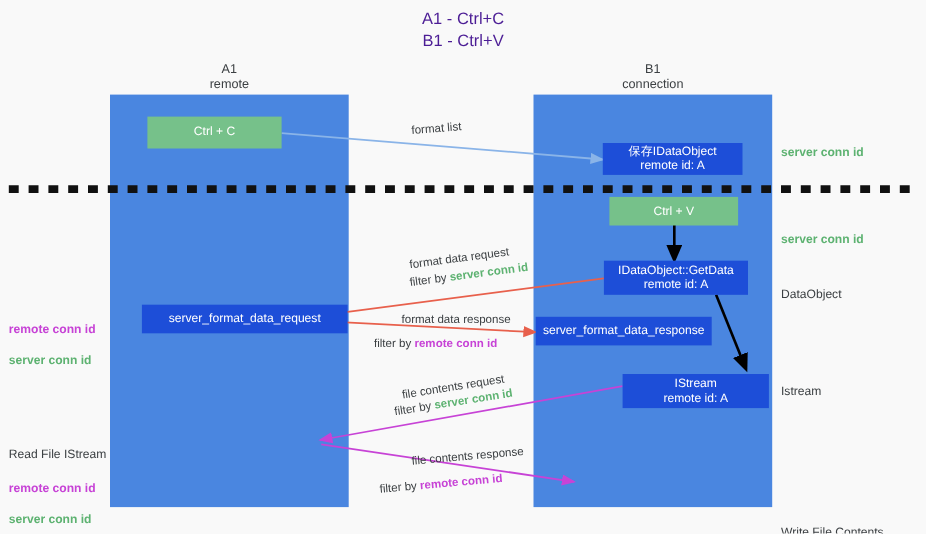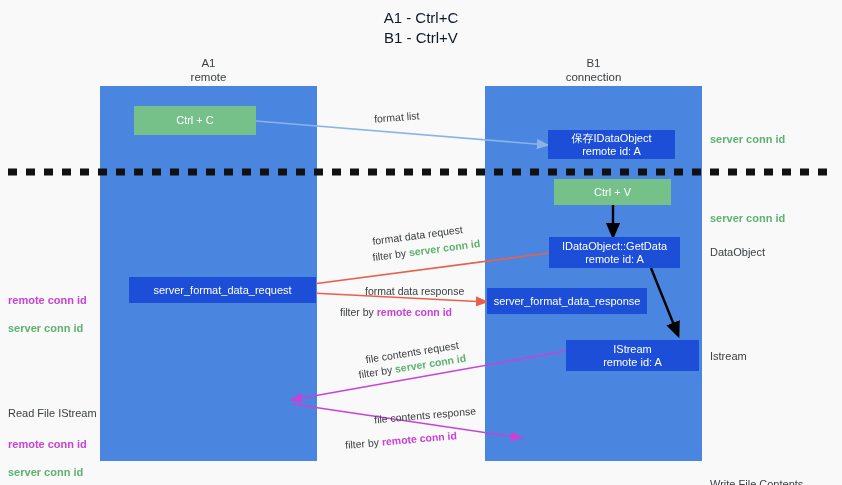--- a/index.html
+++ b/index.html
@@ -9,21 +9,21 @@
     font-family:"Liberation Sans", sans-serif;
     position:relative;
     overflow:hidden;
     color:#3c4043;
   }
   #stage{position:absolute;left:0;top:0;width:842px;height:485px;}
   svg.layer{position:absolute;left:0;top:0;width:842px;height:485px;pointer-events:none;}
 
   .title{
     position:absolute;left:0;top:8px;width:842px;text-align:center;
-    font-size:15px;line-height:20px;color:#0f172a;white-space:pre-line;
+    font-size:15px;line-height:20px;color:#4c1d95;white-space:pre-line;
   }
 
   .col{
     position:absolute;background:#4a86e0;
   }
   #col-a1{left:100px;top:86px;width:217px;height:375px;}
   #col-b1{left:485px;top:86px;width:217px;height:375px;}
 
   .colhead{
     position:absolute;text-align:center;font-size:11.5px;line-height:14px;
@@ -116,21 +116,21 @@
 
   <div class="box orange" style="left:487px;top:288px;width:160px;height:26px;">server_format_data_response</div>
 
   <div class="box orange" style="left:566px;top:340px;width:133px;height:31px;">IStream
 remote id: A</div>
 
 
 
   <div class="sidelabel green-t" style="left:710px;top:132px;">server conn id</div>
   <div class="sidelabel green-t" style="left:710px;top:211px;">server conn id</div>
-  <div class="sidelabel dark-t" style="left:710px;top:245px;text-align:right;">DataObject</div>
+  <div class="sidelabel dark-t" style="left:710px;top:261px;text-align:right;">DataObject</div>
   <div class="sidelabel dark-t" style="left:710px;top:349px;">Istream</div>
   <div class="sidelabel dark-t" style="left:710px;top:431px;margin-top:46px;">Write File Contents</div>
 
   <div class="sidelabel" style="left:8px;top:279px;">
     <div class="purple-t">remote conn id</div>
     <div class="green-t">server conn id</div>
   </div>
 
   <div class="sidelabel" style="left:8px;top:392px;">
     <div class="dark-t">Read File IStream</div>

